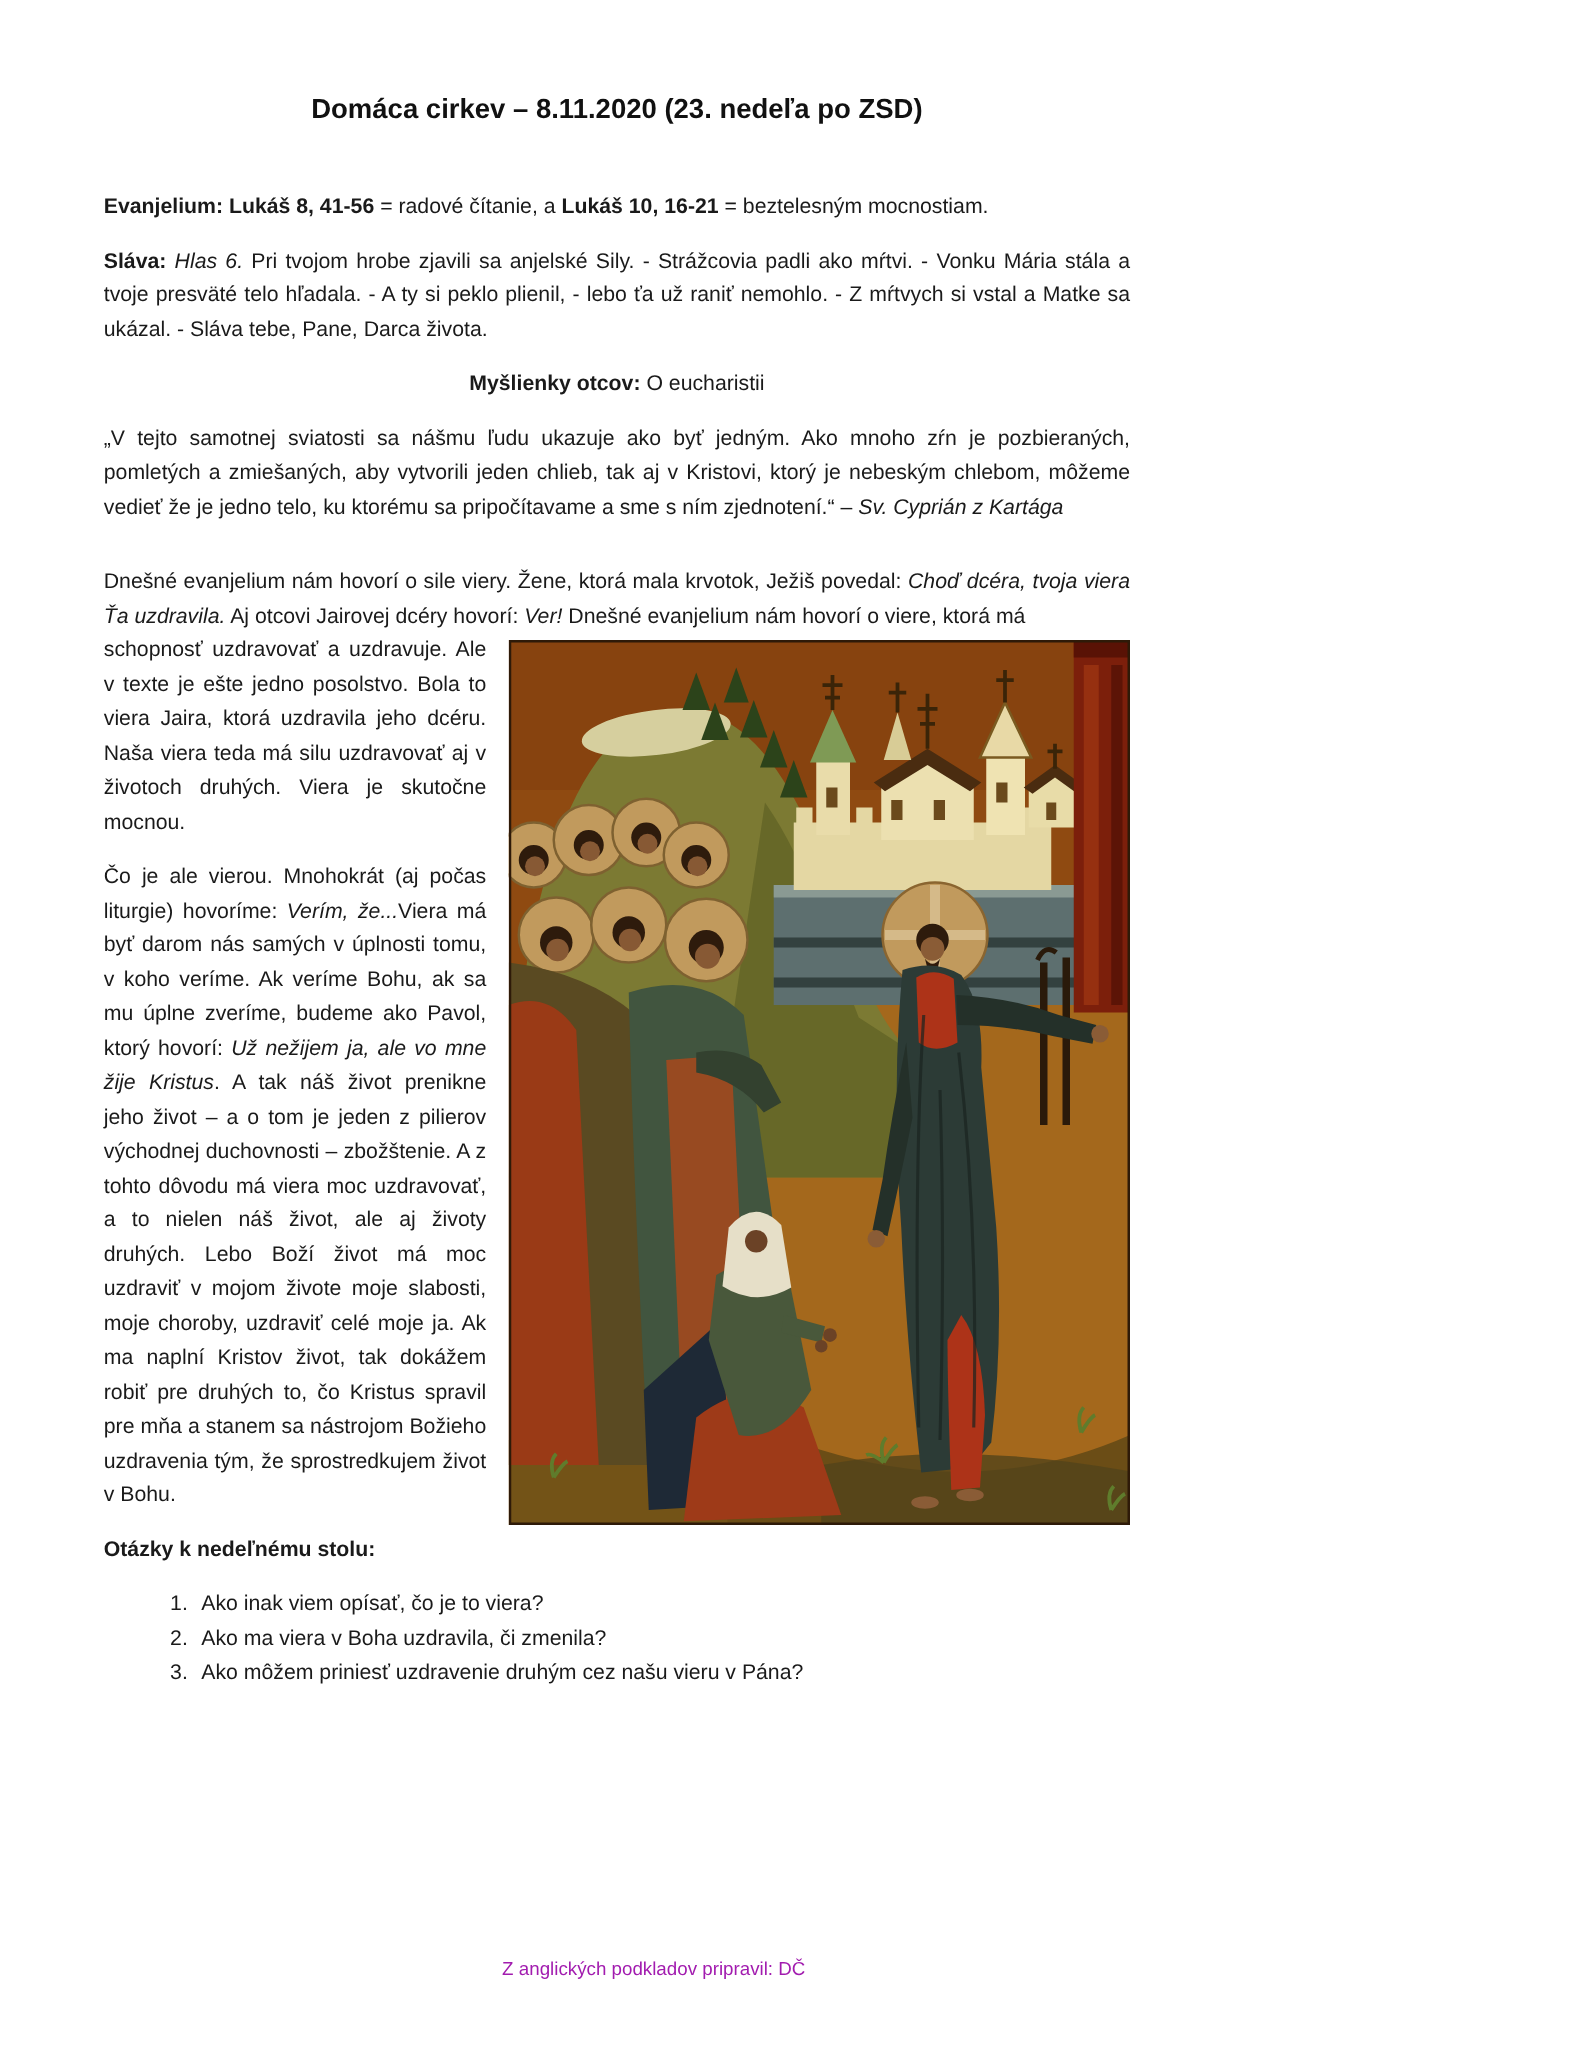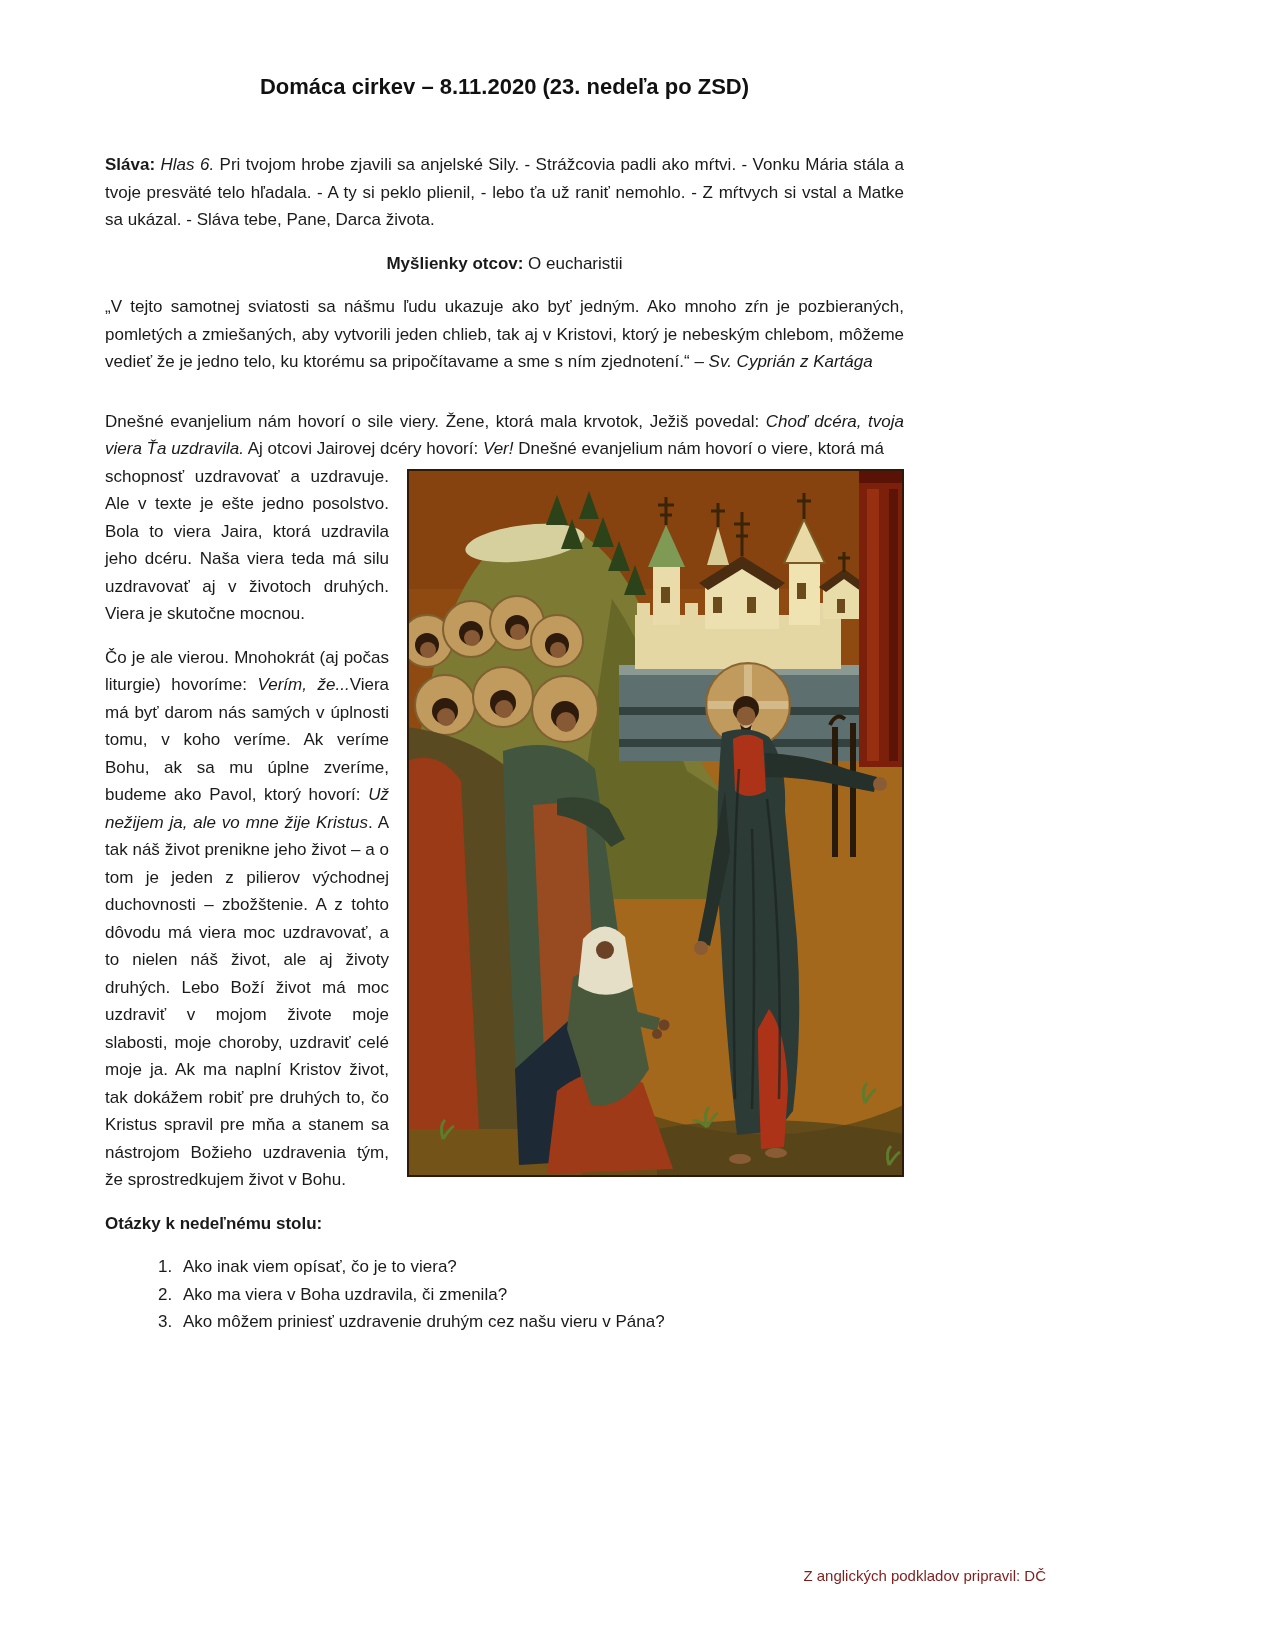--- a/index.html
+++ b/index.html
@@ -1,20 +1,20 @@
 <!DOCTYPE html>
 <html><head>
 <meta charset="utf-8">
 <style>
   html,body{margin:0;padding:0;background:#ffffff;}
   .page{
     position:relative;
     width:1046px;height:1650px;
     box-sizing:border-box;
-    padding:72px 142px 0 105px;
+    padding:72px 142px 0 83px;
     font-family:"Liberation Sans", sans-serif;
     font-size:17px;line-height:27.5px;color:#1a1a1a;
     background:#ffffff;overflow:hidden;
   }
   h1.doc-title{
     font-size:22px;line-height:29px;font-weight:bold;
     text-align:center;margin:0 0 50px 0;color:#111;
   }
   p.para{margin:0 0 16px 0;text-align:justify;}
   p.nojust{text-align:center;}
@@ -27,30 +27,31 @@
     margin:6px 0 20px 18px;
   }
   .icon-float svg{display:block;width:497px;height:708px;}
   h2.subhead{font-size:17px;line-height:27.5px;margin:0 0 16px 0;font-weight:bold;}
   ol.questions{margin:0 0 16px 0;padding:0 0 0 72px;}
   ol.questions li{text-align:justify;padding-left:6px;}
   .clear-spacer{clear:both;height:0;}
   p.resolution{margin-top:16px;}
   .footer{
     position:absolute;left:0;right:0;bottom:64px;
-    text-align:right;font-size:15px;line-height:20px;color:#7f1d1d;
+    text-align:center;font-size:15px;line-height:20px;color:#a21caf;
   }
 </style>
 </head>
 <body>
 
 <div class="page">
 
   <h1 class="doc-title">Domáca cirkev – 8.11.2020 (23. nedeľa po ZSD)</h1>
 
+  <p class="para"><span class="b">Evanjelium: Lukáš 8, 41-56</span><span> = radové čítanie, a </span><span class="b">Lukáš 10, 16-21</span><span> = beztelesným mocnostiam.</span></p>
 
   <p class="para"><span class="b">Sláva: </span><span class="i">Hlas 6.</span><span> Pri tvojom hrobe zjavili sa anjelské Sily. - Strážcovia padli ako mŕtvi. - Vonku Mária stála a tvoje presväté telo hľadala. - A ty si peklo plienil, - lebo ťa už raniť nemohlo. - Z mŕtvych si vstal a Matke sa ukázal. - Sláva tebe, Pane, Darca života.</span></p>
 
   <p class="para nojust"><span class="b">Myšlienky otcov: </span><span>O eucharistii</span></p>
 
 
   <p class="para"><span>„V tejto samotnej sviatosti sa nášmu ľudu ukazuje ako byť jedným. Ako mnoho zŕn je pozbieraných, pomletých a zmiešaných, aby vytvorili jeden chlieb, tak aj v Kristovi, ktorý je nebeským chlebom, môžeme vedieť že je jedno telo, ku ktorému sa pripočítavame a sme s ním zjednotení.“ – </span><span class="i">Sv. Cyprián z Kartága</span></p>
 
 
   <p class="para intro"><span>Dnešné evanjelium nám hovorí o sile viery. Žene, ktorá mala krvotok, Ježiš povedal: </span><span class="i">Choď dcéra, tvoja viera Ťa uzdravila.</span><span> Aj otcovi Jairovej dcéry hovorí: </span><span class="i">Ver!</span><span> Dnešné evanjelium nám hovorí o viere, ktorá má</span></p>

